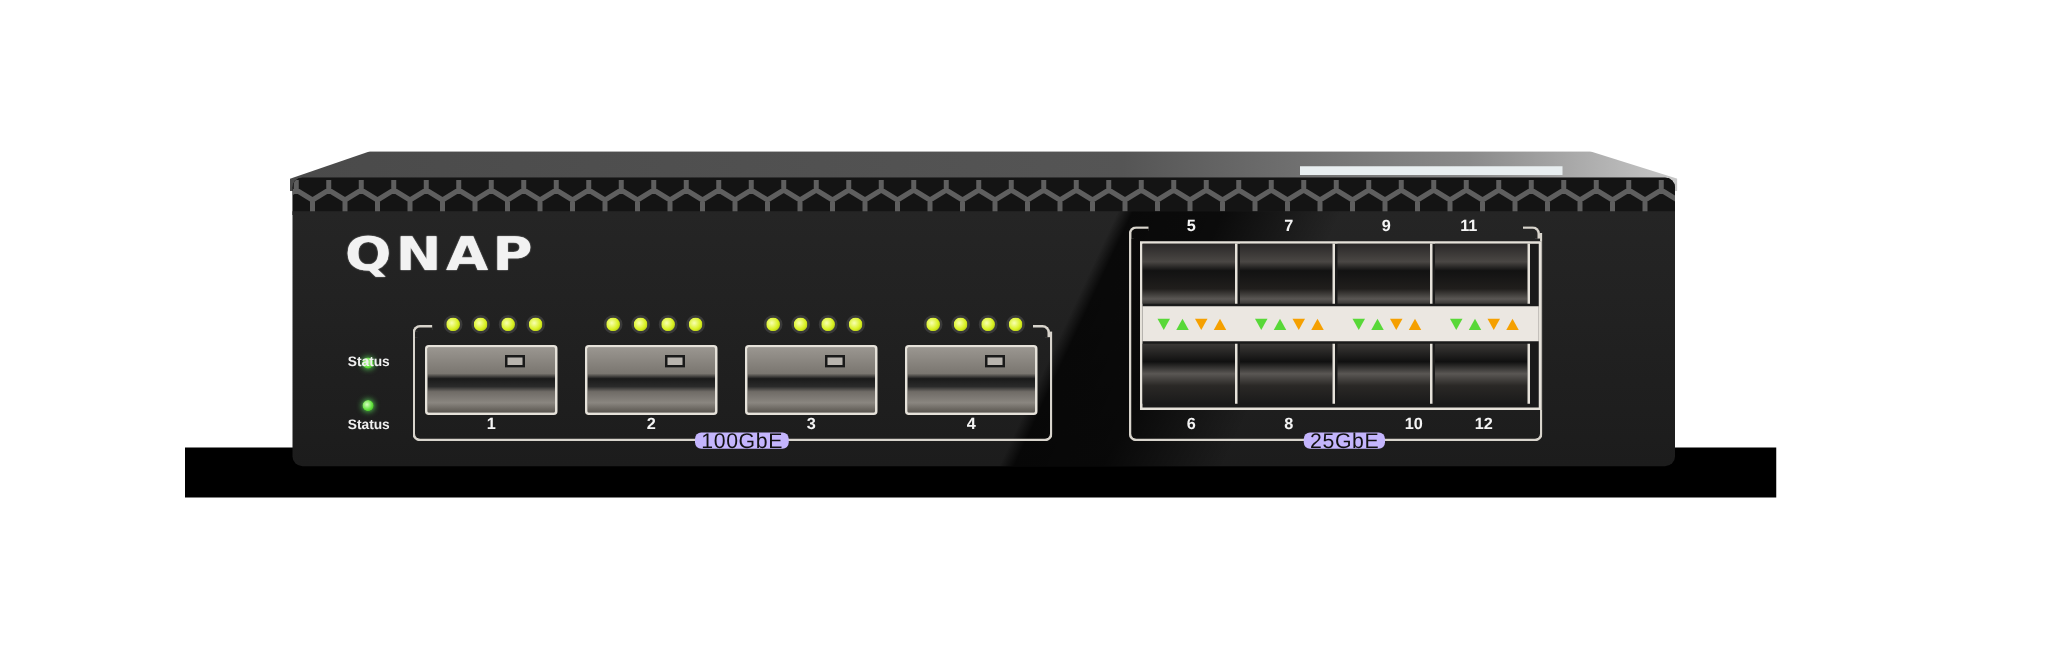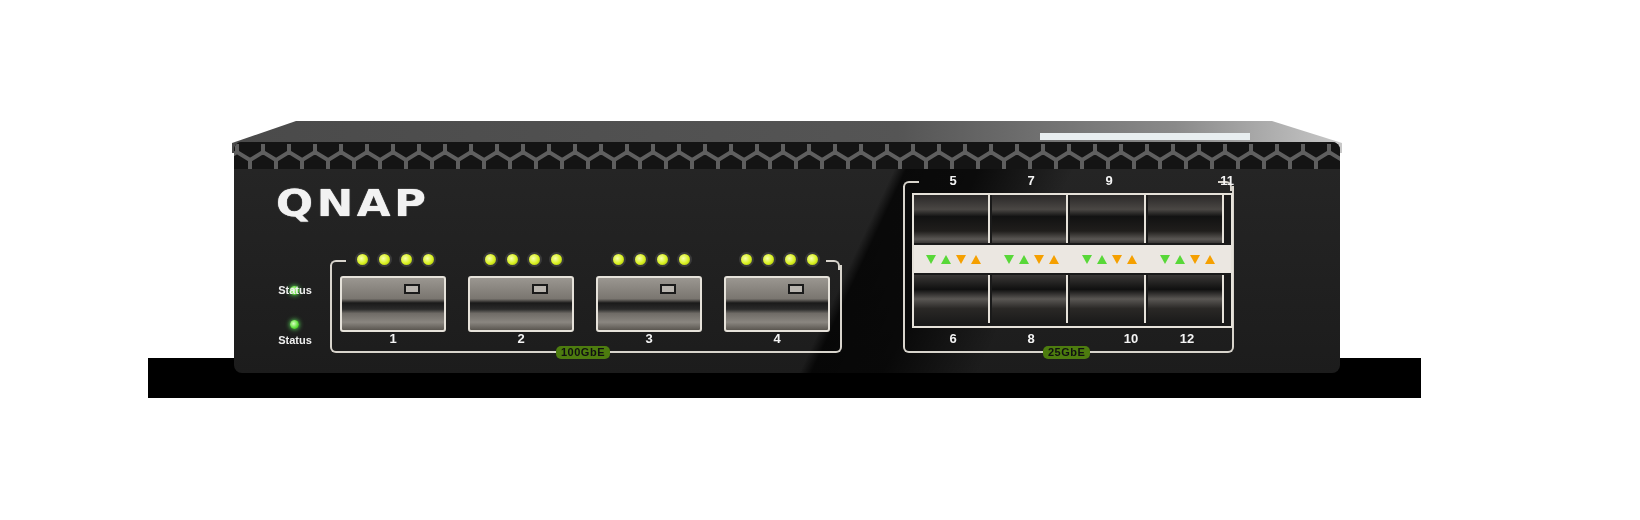--- a/index.html
+++ b/index.html
@@ -19,21 +19,21 @@
   #front{left:234px;top:169px;width:1106px;height:204px;background:linear-gradient(180deg,#252525,#1c1c1c);border-radius:0 0 8px 8px;}
   #front-sheen{left:236px;top:169px;width:1102px;height:204px;
        background:linear-gradient(115deg,transparent 0%,transparent 55%,rgba(0,0,0,0.75) 56%,rgba(0,0,0,0.7) 62%,transparent 70%);}
   #logo{left:276px;top:182px;color:#f2f2f2;font-weight:bold;font-size:37px;letter-spacing:3px;
         font-family:"DejaVu Sans",sans-serif;transform:scaleX(1.18);transform-origin:left;
         text-shadow:0 0 1px #fff;}
   .sysled{width:9px;height:9px;border-radius:50%;background:radial-gradient(circle at 40% 40%,#d8ffc0,#5ee03a 55%,#2e8a18);box-shadow:0 0 5px #6f6;}
   .syslabel{color:#f0f0f0;font-size:11px;font-weight:bold;text-align:center;width:60px;}
   
   .bracket{border:2px solid #d8d4cc;border-top:none;border-radius:0 0 6px 6px;}
-  .grp-label{background:#4d7c0f;color:#111;font-size:11px;font-weight:bold;border-radius:5px;padding:0 5px;line-height:13px;letter-spacing:0.5px;}
+  .grp-label{background:#c4b5fd;color:#111;font-size:17px;font-weight:normal;border-radius:5px;padding:0 5px;line-height:13px;letter-spacing:0.5px;}
   
   .qsfp{width:102px;height:52px;border:2px solid #e6e2da;border-radius:3px;
         background:linear-gradient(180deg,#9a9690 0%,#7a7670 40%,#1a1a1a 48%,#2a2a2a 60%,#6f6b66 68%,#8a8680 85%,#5a5650 100%);}
   .qsfp .latch{position:absolute;left:62px;top:6px;width:12px;height:6px;border:2px solid #1a1a1a;background:#b8b4ae;}
   .pled{width:11px;height:11px;border-radius:50%;background:radial-gradient(circle at 40% 40%,#f8ffb0,#d8f020 55%,#8aa010);border:2px solid #3a3a3a;}
   .pnum{color:#f4f4f4;font-size:13px;font-weight:bold;text-align:center;width:30px;}
   
   #sfp-cage{left:912px;top:193px;width:317px;height:131px;border:2px solid #e6e2da;background:#1a1a1a;}
   .sfp-cell{width:74px;height:48px;border-right:2px solid #e6e2da;
             background:linear-gradient(180deg,#2a2828 0%,#4a4744 30%,#121212 45%,#201e1c 75%,#5a5754 92%,#3a3836 100%);}
@@ -134,21 +134,21 @@
     <div class="abs tri down" style="--c:#f5a000;left:1034px;top:255px;"></div>
     <div class="abs tri up" style="--c:#f5a000;left:1049px;top:255px;"></div>
     <div class="abs pnum" style="left:1094px;top:173px;">9</div>
     <div class="abs sfp-cell" style="left:1070px;top:195px;"></div>
     <div class="abs sfp-cell bottom" style="left:1070px;top:275px;"></div>
     <div class="abs pnum" style="left:1094px;top:331px;margin-left:22px;">10</div>
     <div class="abs tri down" style="--c:#58d838;left:1082px;top:255px;"></div>
     <div class="abs tri up" style="--c:#58d838;left:1097px;top:255px;"></div>
     <div class="abs tri down" style="--c:#f5a000;left:1112px;top:255px;"></div>
     <div class="abs tri up" style="--c:#f5a000;left:1127px;top:255px;"></div>
-    <div class="abs pnum" style="left:1212px;top:173px;">11</div>
+    <div class="abs pnum" style="left:1160px;top:173px;">11</div>
     <div class="abs sfp-cell" style="left:1148px;top:195px;"></div>
     <div class="abs sfp-cell bottom" style="left:1148px;top:275px;"></div>
     <div class="abs pnum" style="left:1172px;top:331px;">12</div>
     <div class="abs tri down" style="--c:#58d838;left:1160px;top:255px;"></div>
     <div class="abs tri up" style="--c:#58d838;left:1175px;top:255px;"></div>
     <div class="abs tri down" style="--c:#f5a000;left:1190px;top:255px;"></div>
     <div class="abs tri up" style="--c:#f5a000;left:1205px;top:255px;"></div>
   </div>
 
 </body></html>

